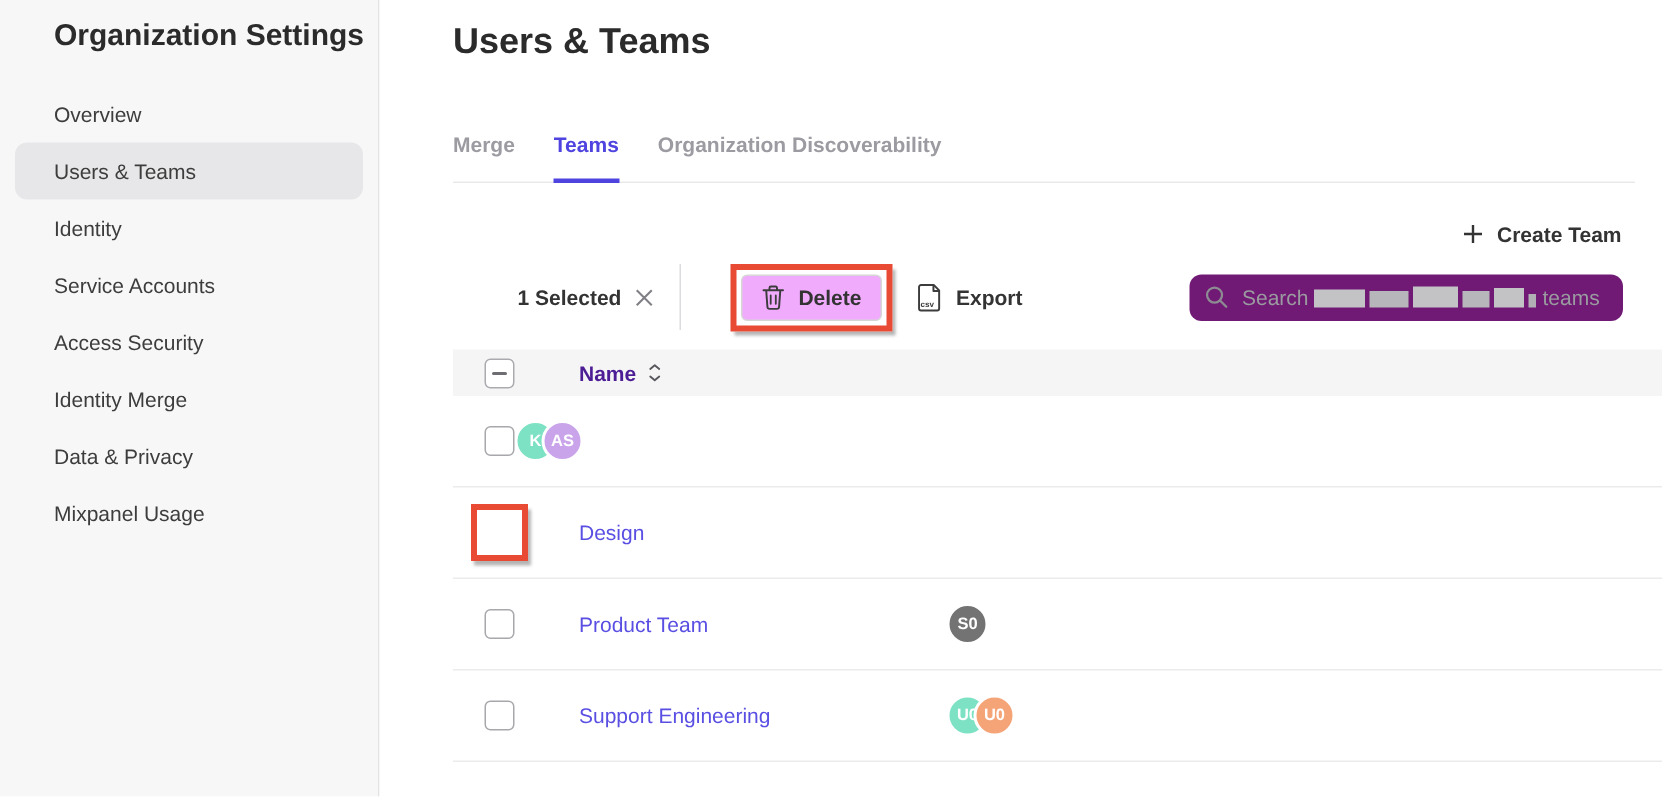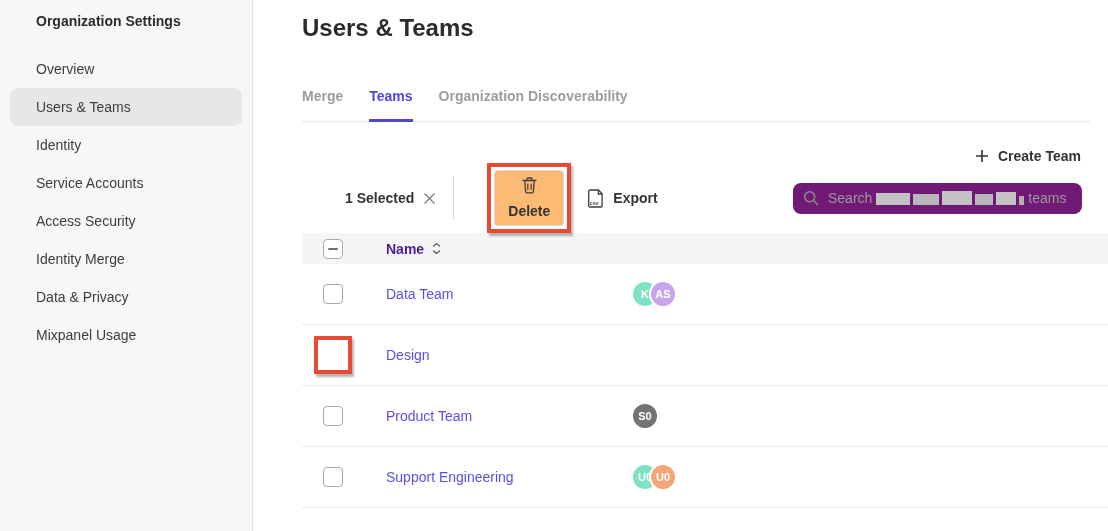--- a/index.html
+++ b/index.html
@@ -2,21 +2,21 @@
 <html><head>
 <meta charset="utf-8">
 <style>
   * { margin:0; padding:0; box-sizing:border-box; }
   html,body { width:1108px; height:531px; overflow:hidden; background:#fff;
     font-family:"Liberation Sans","DejaVu Sans",sans-serif; color:#3a3a3a; }
   .app { display:flex; width:1108px; height:531px; }
 
   
   .sidebar { width:253px; height:531px; background:#f7f7f8; border-right:1px solid #e2e2e4; flex:none; }
-  .sidebar-title { font-size:14px; font-weight:700; color:#2b2b2b; margin:13px 0 0 36px; }
+  .sidebar-title { font-size:20px; font-weight:700; color:#2b2b2b; margin:13px 0 0 36px; }
   .nav { list-style:none; margin-top:21px; }
   .nav li { height:38px; display:flex; align-items:center; font-size:14px; color:#3d3d3d; cursor:pointer; padding-left:36px; }
   .nav li.active { background:#e7e7e9; border-radius:8px; margin:0 10px; padding-left:26px; }
 
   
   .main { flex:1; position:relative; background:#fff; }
   .page-title { font-size:24px; font-weight:700; color:#2b2b2b; margin:14px 0 0 49px; }
 
   .tabs { display:flex; gap:26px; margin:46px 18px 0 49px; border-bottom:1px solid #e9e9ea; }
   .tab { font-size:14px; font-weight:600; color:#9b9ba1; padding-bottom:15px; border-bottom:3px solid transparent; margin-bottom:-1px; cursor:pointer; }
@@ -25,22 +25,22 @@
   .create-row { display:flex; justify-content:flex-end; align-items:center; gap:9px; margin:26px 27px 0 0; }
   .create-btn { display:flex; align-items:center; gap:9px; font-size:14px; font-weight:600; color:#333; cursor:pointer; }
 
   .toolbar { display:flex; align-items:center; margin:12px 26px 0 0; height:44px; }
   .selected-group { display:flex; align-items:center; gap:9px; margin-left:92px; font-size:14px; font-weight:600; color:#333; }
   .clear-x { cursor:pointer; display:flex; align-items:center; }
   .v-divider { width:1px; height:44px; background:#dcdcde; margin-left:17px; }
 
   .ann-red { border:4px solid #e84a33; box-shadow:2px 3px 2px rgba(90,90,90,.45); background:#fff; }
   .delete-ann { margin-left:33px; padding:3px; }
-  .delete-btn { display:flex; align-items:center; gap:9px; border:1px solid #d6d6d6; border-radius:4px;
-    padding:6px 13px; font-size:14px; font-weight:600; color:#333; background:#fdba74; cursor:pointer;flex-direction:column; }
+  .delete-btn { display:flex; align-items:flex-start; gap:9px; border:1px solid #d6d6d6; border-radius:4px;
+    padding:6px 13px; font-size:14px; font-weight:600; color:#333; background:#f0abfc; cursor:pointer; }
   .export-btn { display:flex; align-items:center; gap:9px; margin-left:16px; font-size:14px; font-weight:600; color:#333; cursor:pointer; }
 
   .search-box { margin-left:auto; width:289px; height:31px; background:#701a75; border-radius:8px;
     display:flex; align-items:center; padding:0 10px; cursor:text; }
   .search-box .ph { font-size:14px; color:#9a9aa0; margin-left:9px; white-space:nowrap; display:flex; align-items:center; gap:4px; }
   .redact { display:inline-flex; align-items:flex-end; gap:3px; }
   .redact i { display:inline-block; background:#c3c3c6; }
 
   
   .table { margin-left:49px; margin-top:13px; }
@@ -169,21 +169,20 @@
                 <path d="M1.5 9l3 2.5l3 -2.5" stroke="#55555a" stroke-width="1.2" fill="none" stroke-linecap="round" stroke-linejoin="round"></path>
               </svg>
           </span>
         </div>
       </div>
 
       <div class="row">
         <div class="cb-wrap">
           <div class="checkbox"></div>
         </div>
-        <div class="team-link">Data Team</div>
         <div class="avatars">
           <div class="avatar" style="background: rgb(125, 226, 196);">K</div>
           <div class="avatar" style="background: rgb(201, 164, 234);">AS</div>
         </div>
       </div>
 
       <div class="row">
         <div class="cb-wrap">
           <div class="ann-red cb-ann"></div>
           <div class="checkbox checked">

